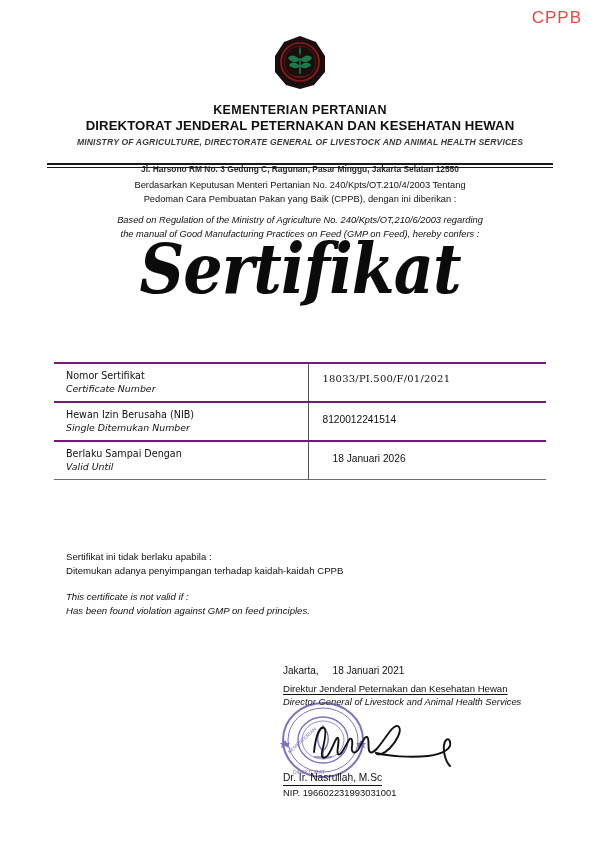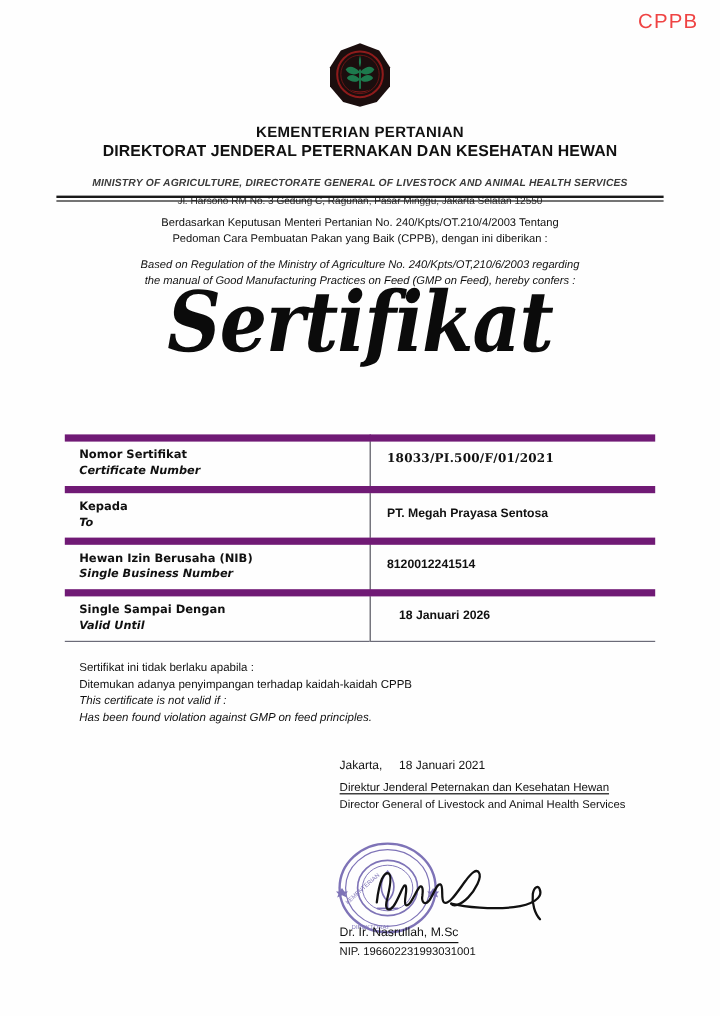--- a/index.html
+++ b/index.html
@@ -64,28 +64,29 @@
     font-weight: bold;
     letter-spacing: 0.1px;
     line-height: 16px;
   }
   .h-english {
     font-size: 8.6px;
     font-style: italic;
     font-weight: bold;
     letter-spacing: 0.15px;
     line-height: 13px;
-    margin-top: 12px;
+    margin-top: 2px;
     color: #3a3a3a;
   }
   .h-address {
     font-size: 8.4px;
     line-height: 12px;
-    margin-top: 2px;
+    margin-top: 14px;
     color: #2a2a2a;
+    font-weight: bold;
   }
 
   
   .rule-double {
     position: absolute;
     left: 47px;
     width: 506px;
     top: 163px;
     height: 5px;
     border-top: 2.4px solid #1a1a1a;
@@ -151,23 +152,22 @@
   
   .data-table {
     position: absolute;
     top: 362px;
     left: 54px;
     width: 492px;
     border-collapse: collapse;
     table-layout: fixed;
   }
   .data-table tr {
-    border-top: 6px solid #701a75;
+    border-top: 2px solid #701a75;
     border-bottom: 1px solid #6b6b78;
-    font-weight: bold;
   }
   .data-table td {
     vertical-align: top;
     padding: 5px 0 6px 0;
     box-sizing: border-box;
   }
   .cell-label {
     width: 254px;
     padding-left: 12px !important;
     border-right: 1.3px solid #55555f;
@@ -216,43 +216,45 @@
     width: 430px;
   }
   .note-id {
     font-size: 9.6px;
     line-height: 14px;
   }
   .note-en {
     font-size: 9.6px;
     font-style: italic;
     line-height: 14px;
+    margin-top: 12px;
   }
 
   
   .sig-block {
     position: absolute;
-    top: 632px;
+    top: 664px;
     left: 283px;
     width: 290px;
   }
   .sig-place {
     font-size: 10px;
     line-height: 14px;
   }
   .sig-place .sp-city { margin-right: 14px; }
   .sig-title-id {
     font-size: 9.6px;
     line-height: 13px;
     margin-top: 4px;
     text-decoration: underline;
     text-underline-offset: 2px;
   }
   .sig-title-en {
     font-size: 9.4px;
+    font-style: italic;
     line-height: 13px;
   }
 
   
   .stamp {
     position: absolute;
     top: 698px;
     left: 268px;
     width: 110px;
     height: 84px;
@@ -339,39 +341,30 @@
         <td class="cell-label">
           <div class="lab-id">Nomor Sertifikat</div>
           <div class="lab-en">Certificate Number</div>
         </td>
         <td class="cell-value">
           <div class="val val-mono">18033/PI.500/F/01/2021</div>
         </td>
       </tr>
       <tr>
         <td class="cell-label">
-          <div class="lab-id">Kepada</div>
-          <div class="lab-en">To</div>
+          <div class="lab-id">Hewan Izin Berusaha (NIB)</div>
+          <div class="lab-en">Single Ditemukan Number</div>
         </td>
         <td class="cell-value">
-          <div class="val" style="padding-top:6px">PT. Megah Prayasa Sentosa</div>
+          <div class="val" style="padding-top:5px">8120012241514</div>
         </td>
       </tr>
       <tr>
         <td class="cell-label">
-          <div class="lab-id">Hewan Izin Berusaha (NIB)</div>
-          <div class="lab-en">Single Business Number</div>
-        </td>
-        <td class="cell-value">
-          <div class="val" style="padding-top:5px">8120012241514</div>
-        </td>
-      </tr>
-      <tr>
-        <td class="cell-label">
-          <div class="lab-id">Single Sampai Dengan</div>
+          <div class="lab-id">Berlaku Sampai Dengan</div>
           <div class="lab-en">Valid Until</div>
         </td>
         <td class="cell-value">
           <div class="val val-indent" style="padding-top:5px">18 Januari 2026</div>
         </td>
       </tr>
     </tbody>
   </table>
 
   <div class="notes">

